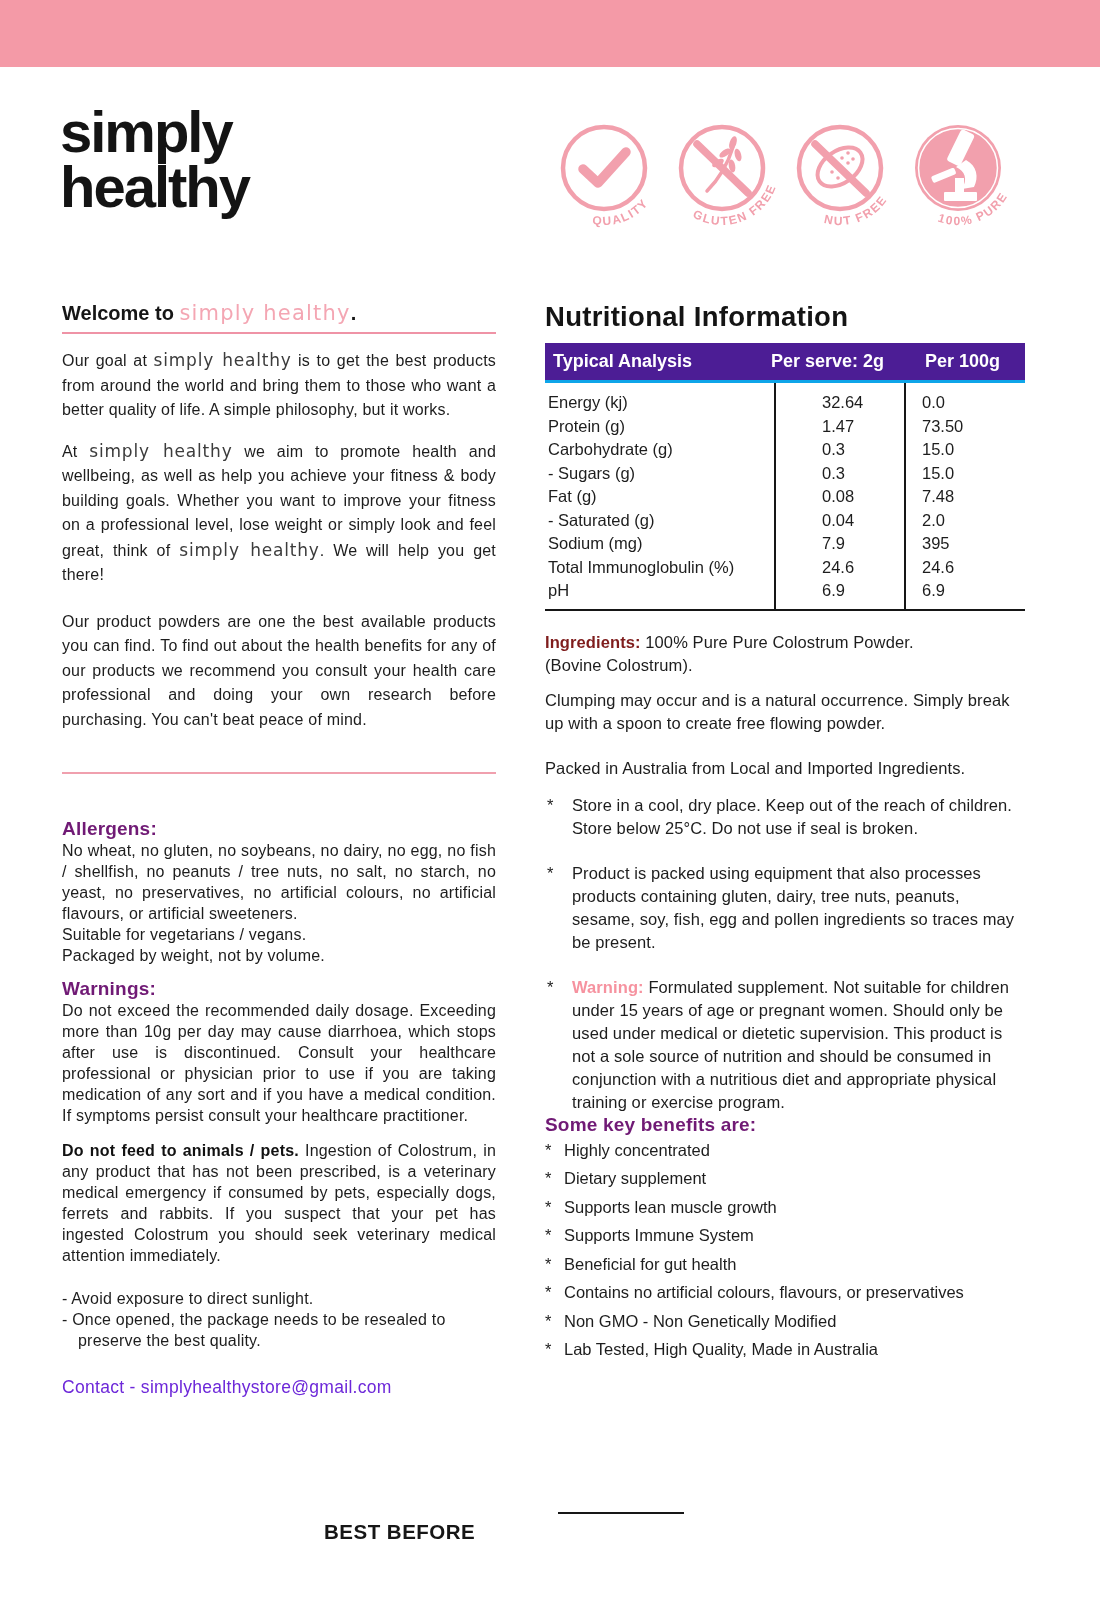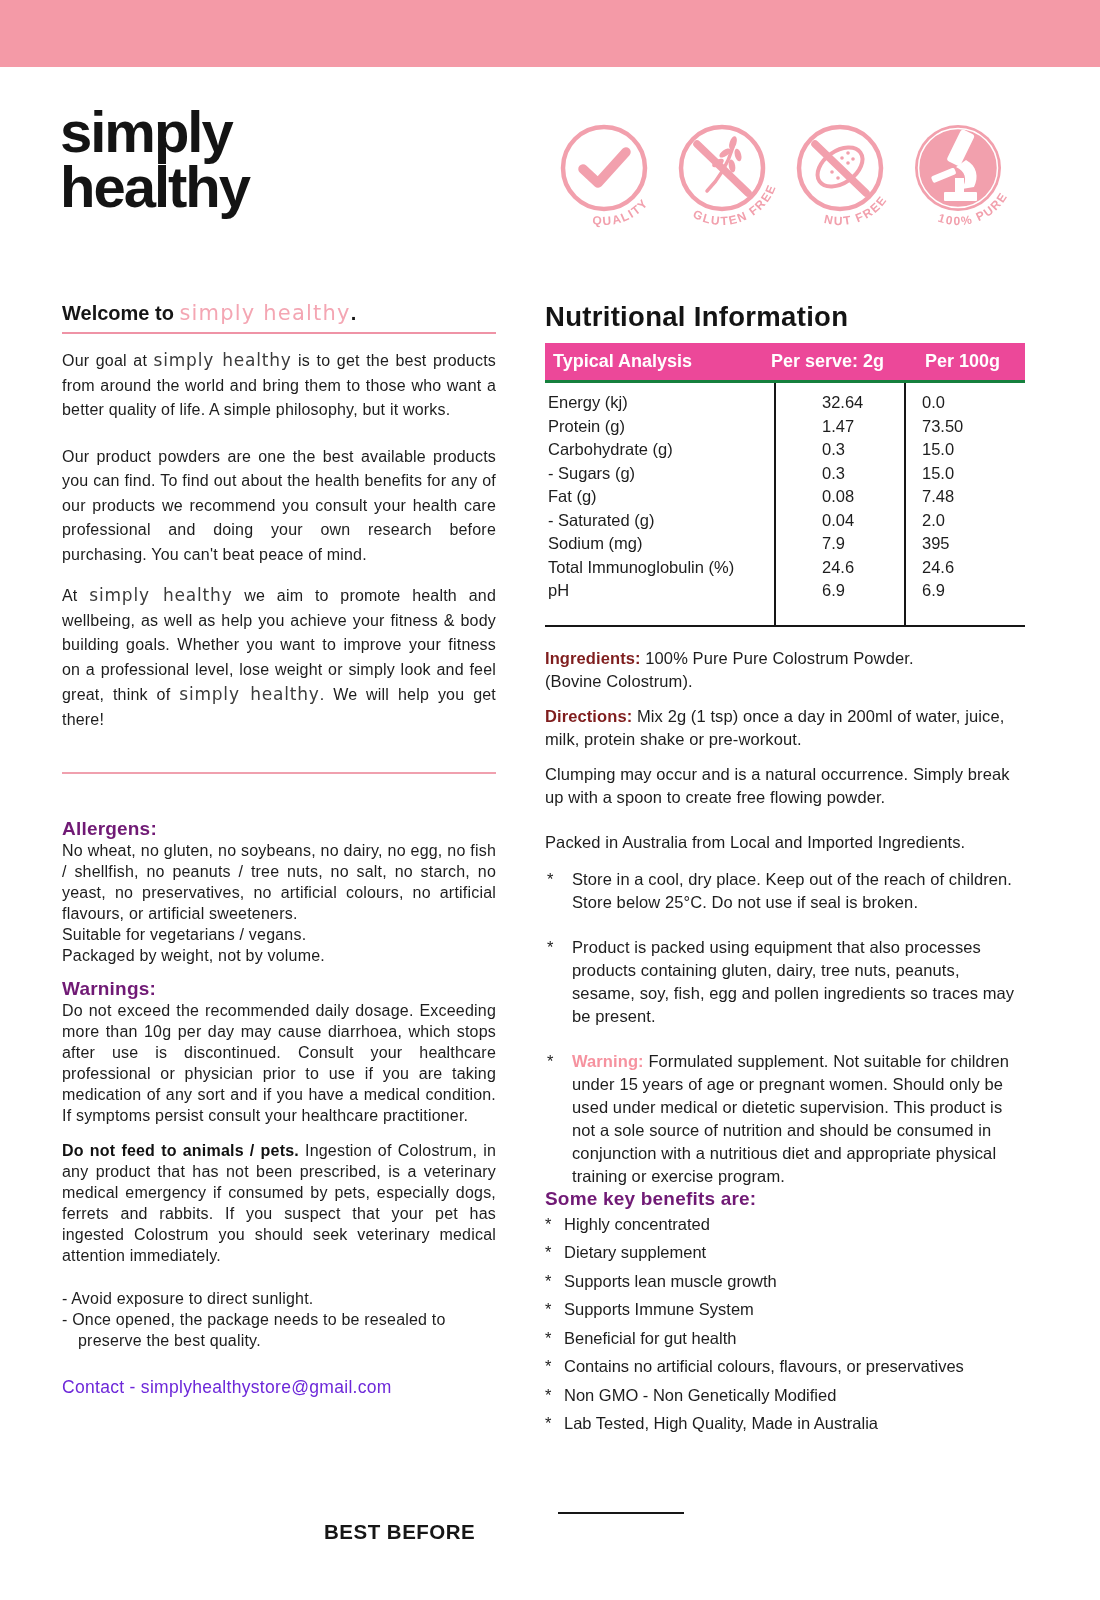--- a/index.html
+++ b/index.html
@@ -28,25 +28,25 @@
   .allergens{margin-top:44px;}
   .warnings{margin-top:12px;}
   .pets{margin-top:14px;text-align:justify;}
   .bold{font-weight:700;color:#111;}
   .notes{margin-top:22px;}
   .note{padding-left:16px;text-indent:-16px;}
   .contact{margin-top:26px;font-size:17.5px;color:#6d28d9;letter-spacing:0.3px;}
 
   .n-head{font-size:27.5px;font-weight:700;color:#141414;letter-spacing:0.3px;line-height:33px;}
   .ntable{margin-top:10px;}
-  .nt-hdr{display:grid;grid-template-columns:210px 145px 125px;background:#ec4899;color:#fff;
+  .nt-hdr{display:grid;grid-template-columns:210px 145px 125px;background:#4c1d95;color:#fff;
           font-weight:700;font-size:18px;height:37px;align-items:center;}
   .nt-hdr .h1{padding-left:8px;}
   .nt-hdr .h2,.nt-hdr .h3{text-align:center;}
-  .nt-body{position:relative;border-top:3px solid #15803d;border-bottom:2.5px solid #161616;padding:8px 0 22px;}
+  .nt-body{position:relative;border-top:3px solid #0ea5e9;border-bottom:2.5px solid #161616;padding:8px 0 6px;}
   .vline{position:absolute;top:0;bottom:0;width:2px;background:#161616;}
   .v1{left:229px;}.v2{left:359px;}
   .nrow{display:grid;grid-template-columns:230px 130px 120px;font-size:16.5px;line-height:23.5px;}
   .nrow .c1{padding-left:3px;}
   .nrow .c2{padding-left:47px;}
   .nrow .c3{padding-left:17px;}
 
   .rc-p{font-size:16.5px;line-height:23px;letter-spacing:0.1px;}
   .ing{margin-top:20px;}.dir{margin-top:12px;}.clump{margin-top:12px;}.packed{margin-top:22px;}
   .inline-h{font-weight:700;color:#7f1d1d;}
@@ -153,28 +153,28 @@
       <span>Welcome to</span>
       <span class="brandpink">simply healthy</span><span>.</span>
     </div>
 
     <div class="body-p p1">
       <span>Our goal at</span>
       <span class="brandfont">simply healthy</span>
       <span>is to get the best products from around the world and bring them to those who want a better quality of life.  A simple philosophy, but it works.</span>
     </div>
 
-    <div class="body-p p3">Our product powders are one the best available products you can find.  To find out about the health benefits for any of our products we recommend you consult your health care professional and doing your own research before purchasing.  You can't beat peace of mind.</div>
-
     <div class="body-p p2">
       <span>At</span>
       <span class="brandfont">simply healthy</span>
       <span>we aim to promote health and wellbeing, as well as help you achieve your fitness &amp; body building goals.  Whether you want to improve your fitness on a professional level, lose weight or simply look and feel great, think of</span>
       <span class="brandfont">simply healthy</span><span>.  We will help you get there!</span>
     </div>
+
+    <div class="body-p p3">Our product powders are one the best available products you can find.  To find out about the health benefits for any of our products we recommend you consult your health care professional and doing your own research before purchasing.  You can't beat peace of mind.</div>
 
     <div class="divider"></div>
 
     <div class="allergens">
       <div class="sec-h">Allergens:</div>
       <div class="tight" style="text-align:justify;">No wheat, no gluten, no soybeans, no dairy, no egg, no fish / shellfish, no peanuts / tree nuts, no salt, no starch, no yeast, no preservatives, no artificial colours, no artificial flavours, or artificial sweeteners.</div>
       <div class="tight">Suitable for vegetarians / vegans.</div>
       <div class="tight">Packaged by weight, not by volume.</div>
     </div>
 
@@ -255,24 +255,20 @@
           </div>
       </div>
     </div>
 
     <div class="rc-p ing">
       <span class="inline-h">Ingredients:</span>
       <span>100% Pure Pure Colostrum Powder.</span><br>
       <span>(Bovine Colostrum).</span>
     </div>
 
-    <div class="rc-p dir">
-      <span class="inline-h">Directions:</span>
-      <span>Mix 2g (1 tsp) once a day in 200ml of water, juice, milk, protein shake or pre-workout.</span>
-    </div>
 
     <div class="rc-p clump">Clumping may occur and is a natural occurrence.  Simply break up with a spoon to create free flowing powder.</div>
 
     <div class="rc-p packed">Packed in Australia from Local and Imported Ingredients.</div>
 
     <div class="rc-p bullet first">
       <span class="bmark">*</span>
       <div>Store in a cool, dry place.  Keep out of the reach of children. Store below 25°C.  Do not use if seal is broken.</div>
     </div>
 

